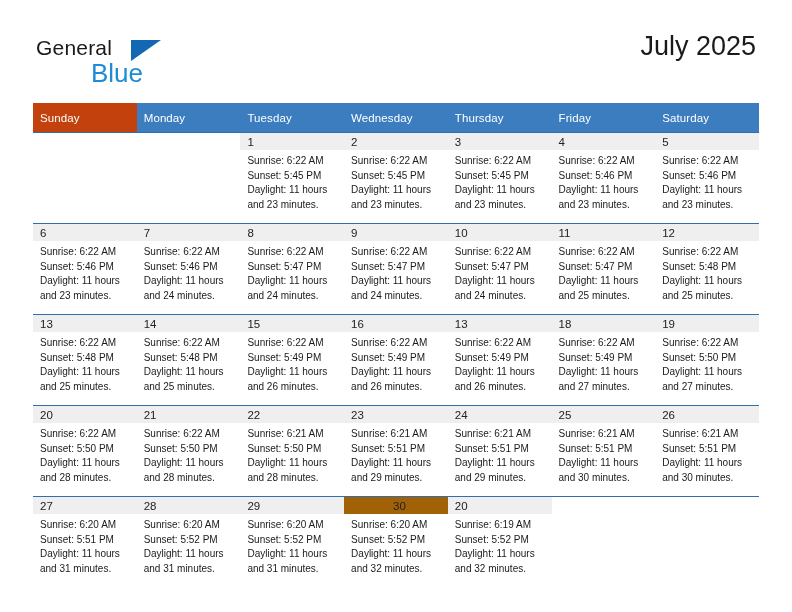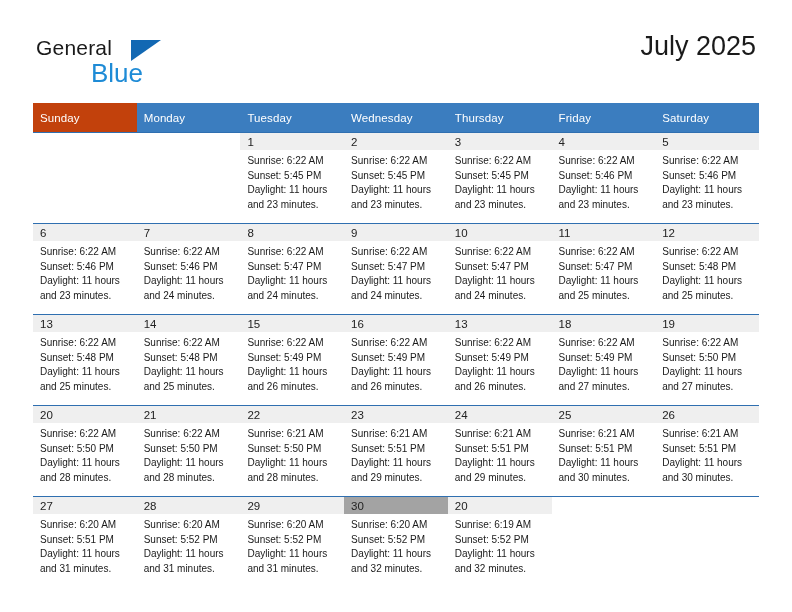--- a/index.html
+++ b/index.html
@@ -451,21 +451,21 @@
           <td class="daycell" style="border-top-color: rgb(47, 111, 176);">
             <div class="dayband" style="background: rgb(239, 239, 239);">29</div>
             <div class="info">
               <div>Sunrise: 6:20 AM</div>
               <div>Sunset: 5:52 PM</div>
               <div>Daylight: 11 hours</div>
               <div>and 31 minutes.</div>
             </div>
           </td>
           <td class="daycell" style="border-top-color: rgb(47, 111, 176);">
-            <div class="dayband" style="background: #a3a3a3;">30</div>
+            <div class="dayband" style="background: #a16207; text-align: center;">30</div>
             <div class="info">
               <div>Sunrise: 6:20 AM</div>
               <div>Sunset: 5:52 PM</div>
               <div>Daylight: 11 hours</div>
               <div>and 32 minutes.</div>
             </div>
           </td>
           <td class="daycell" style="border-top-color: rgb(47, 111, 176);">
             <div class="dayband" style="background: rgb(239, 239, 239);">20</div>
             <div class="info">

